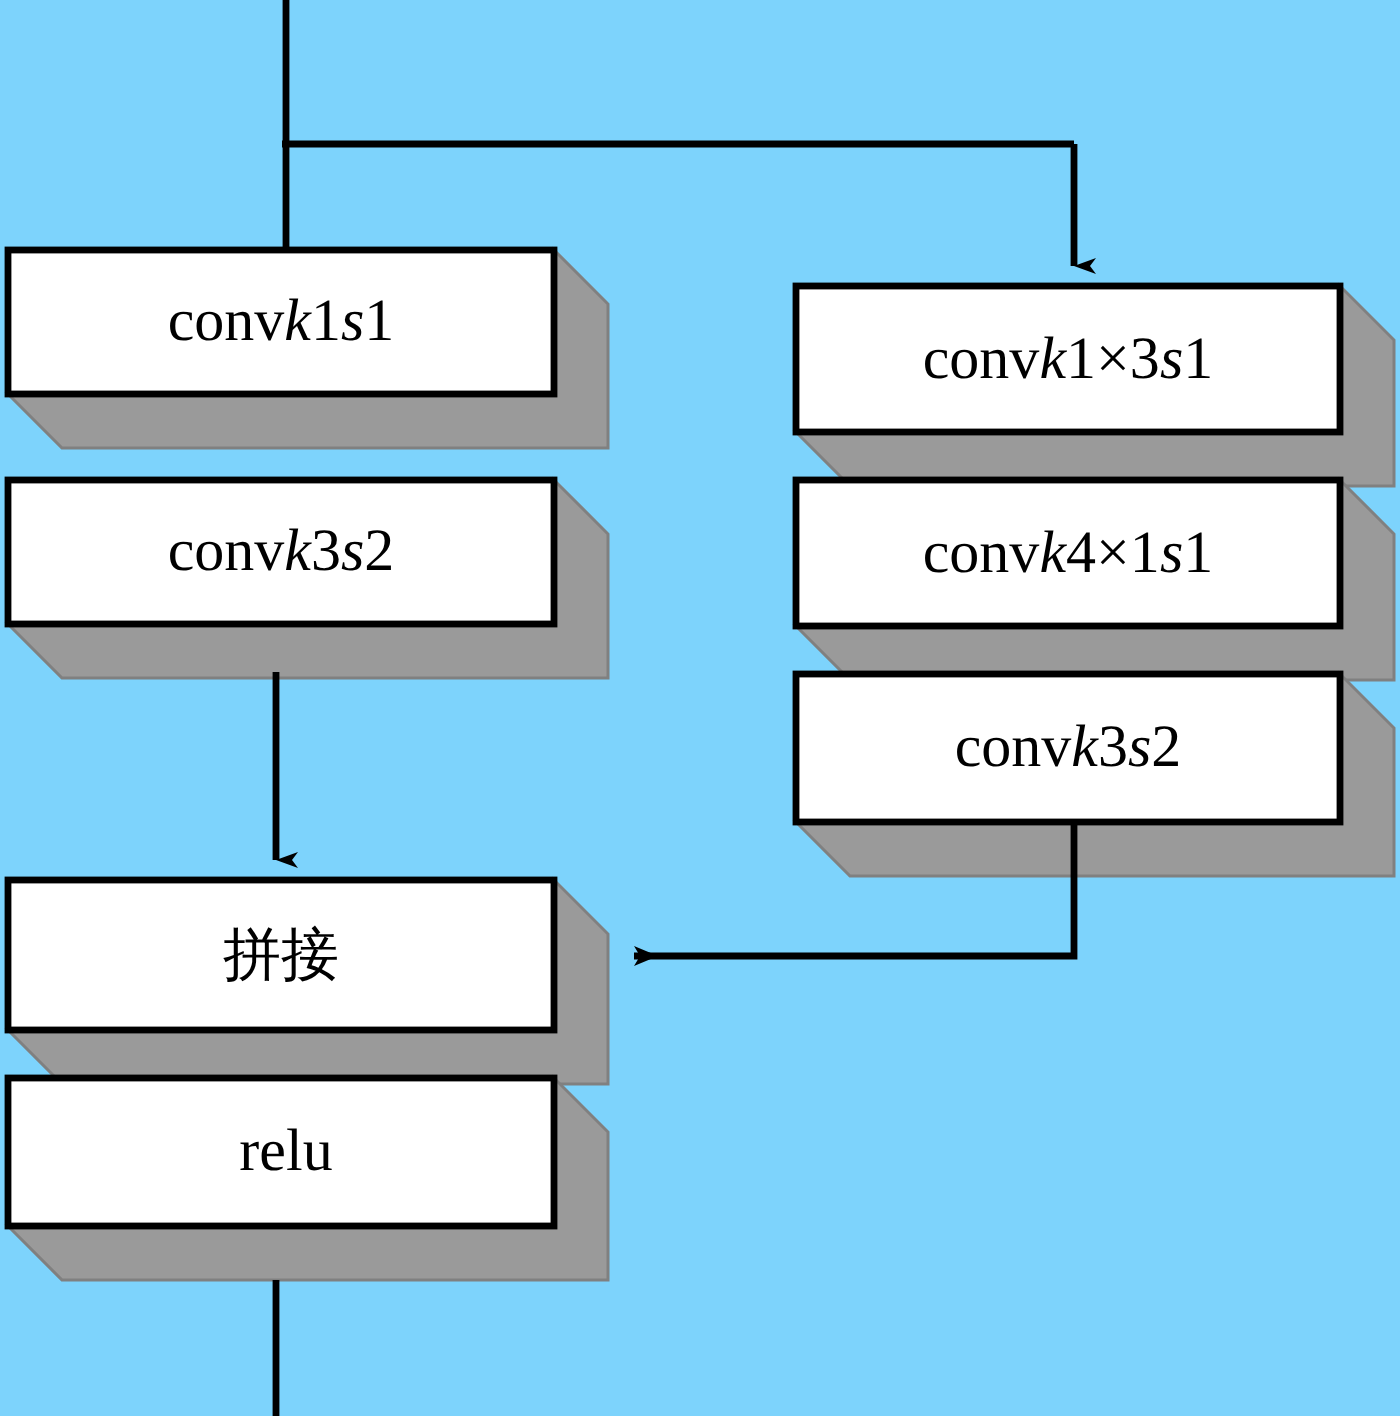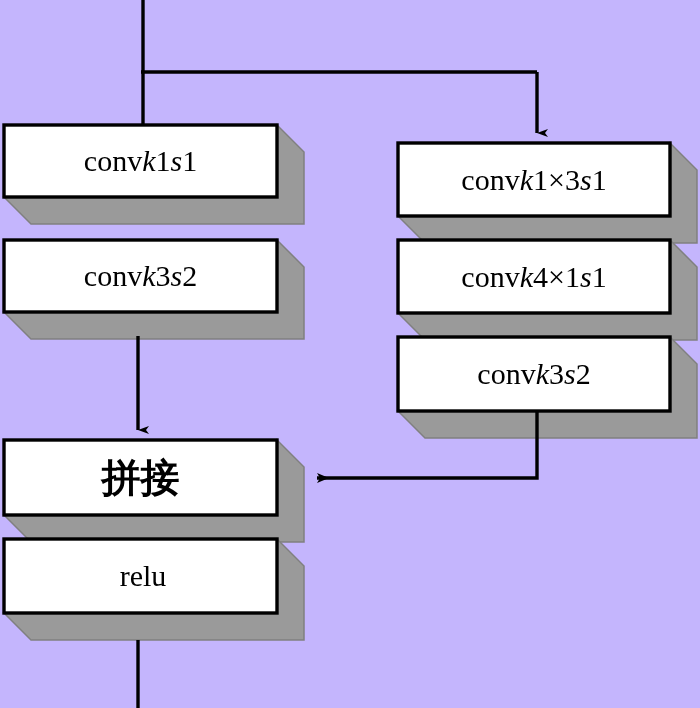--- a/index.html
+++ b/index.html
@@ -4,21 +4,21 @@
 <style>
   html, body {
     margin: 0;
     padding: 0;
     background: #ffffff;
   }
   #diagram-root {
     position: relative;
     width: 700px;
     height: 708px;
-    background: #c4b5fd;
+    background: #7dd3fc;
     overflow: hidden;
     font-family: "Liberation Serif", "DejaVu Serif", serif;
   }
   .svg-layer {
     position: absolute;
     left: 0;
     top: 0;
     width: 700px;
     height: 708px;
   }
@@ -32,22 +32,21 @@
     font-size: 30px;
     line-height: 1;
     white-space: nowrap;
     pointer-events: none;
   }
   .box-label .it {
     font-style: italic;
   }
   .box-label.cjk {
     font-family: "DejaVu Sans", "Liberation Sans", sans-serif;
-    font-size: 39px;
-    font-weight: bold;
+    font-size: 29px;
   }
 </style>
 </head>
 <body>
 
 <div id="diagram-root">
 
   <svg class="svg-layer" viewBox="0 0 700 708">
     <defs>
       <marker id="arrow-down" markerWidth="14" markerHeight="14" refX="4" refY="11" orient="auto" markerUnits="userSpaceOnUse">

